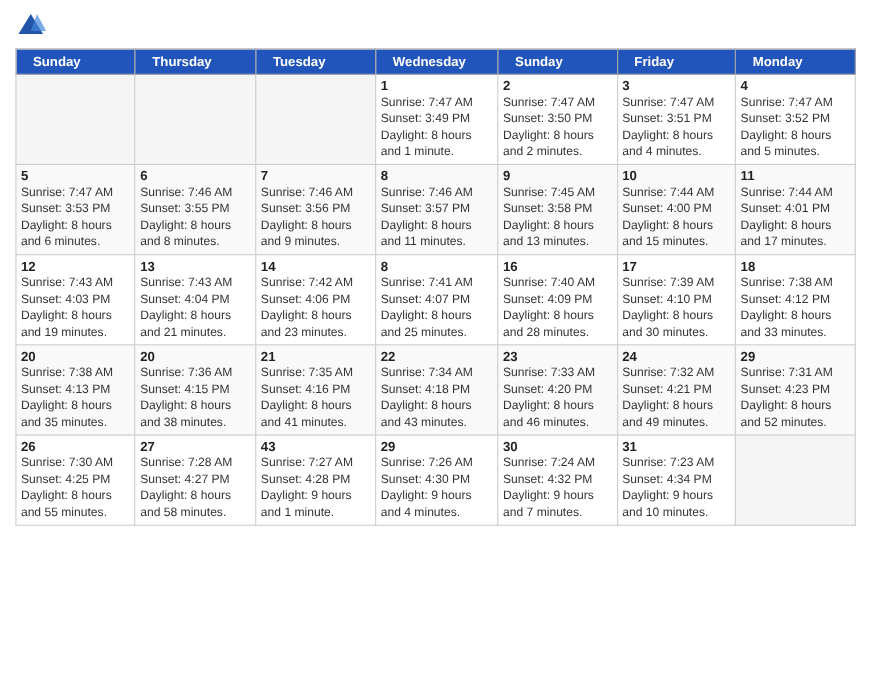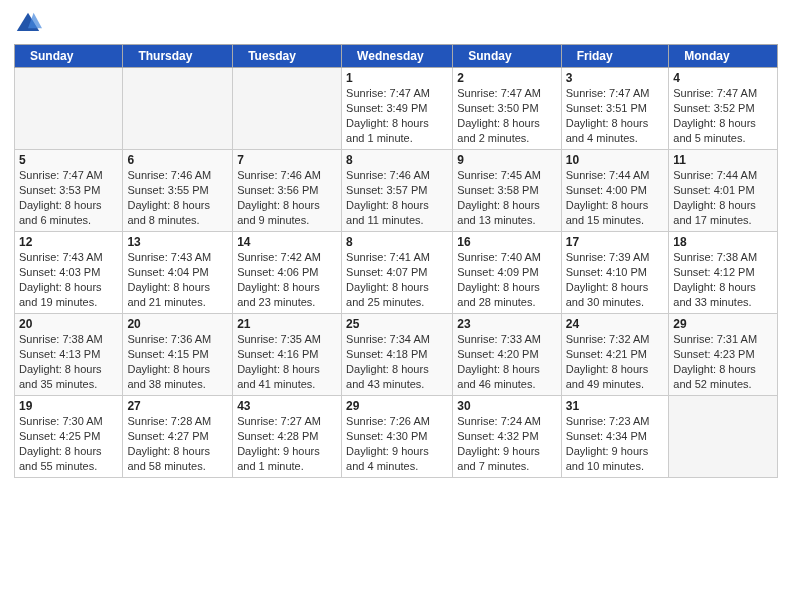--- a/index.html
+++ b/index.html
@@ -221,39 +221,39 @@
           </td>
           <td>
             <span class="day-num">20</span>
             <div class="day-info">Sunrise: 7:36 AM<br>Sunset: 4:15 PM<br>Daylight: 8 hours and 38 minutes.</div>
           </td>
           <td>
             <span class="day-num">21</span>
             <div class="day-info">Sunrise: 7:35 AM<br>Sunset: 4:16 PM<br>Daylight: 8 hours and 41 minutes.</div>
           </td>
           <td>
-            <span class="day-num">25</span>
+            <span class="day-num">22</span>
             <div class="day-info">Sunrise: 7:34 AM<br>Sunset: 4:18 PM<br>Daylight: 8 hours and 43 minutes.</div>
           </td>
           <td>
             <span class="day-num">23</span>
             <div class="day-info">Sunrise: 7:33 AM<br>Sunset: 4:20 PM<br>Daylight: 8 hours and 46 minutes.</div>
           </td>
           <td>
             <span class="day-num">24</span>
             <div class="day-info">Sunrise: 7:32 AM<br>Sunset: 4:21 PM<br>Daylight: 8 hours and 49 minutes.</div>
           </td>
           <td>
             <span class="day-num">29</span>
             <div class="day-info">Sunrise: 7:31 AM<br>Sunset: 4:23 PM<br>Daylight: 8 hours and 52 minutes.</div>
           </td>
         </tr>
         <tr>
           <td>
-            <span class="day-num">19</span>
+            <span class="day-num">26</span>
             <div class="day-info">Sunrise: 7:30 AM<br>Sunset: 4:25 PM<br>Daylight: 8 hours and 55 minutes.</div>
           </td>
           <td>
             <span class="day-num">27</span>
             <div class="day-info">Sunrise: 7:28 AM<br>Sunset: 4:27 PM<br>Daylight: 8 hours and 58 minutes.</div>
           </td>
           <td>
             <span class="day-num">43</span>
             <div class="day-info">Sunrise: 7:27 AM<br>Sunset: 4:28 PM<br>Daylight: 9 hours and 1 minute.</div>
           </td>

